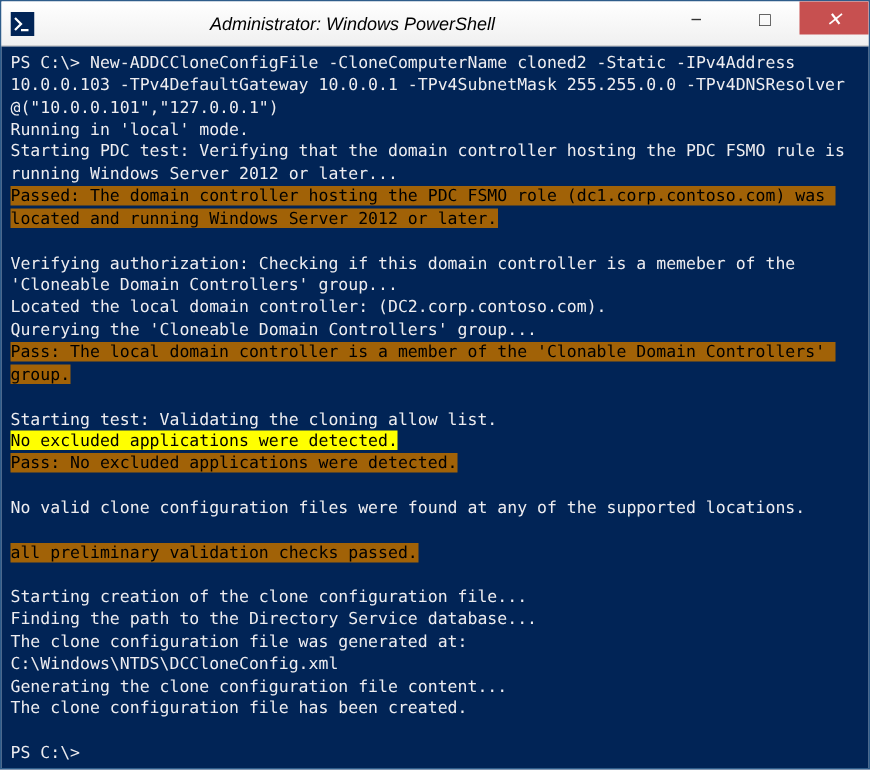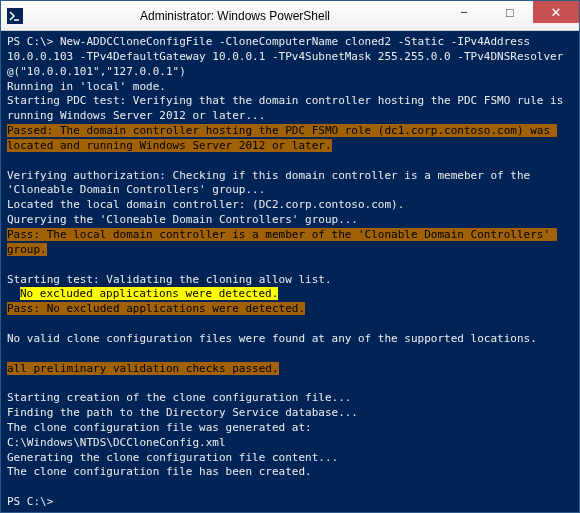--- a/index.html
+++ b/index.html
@@ -13,20 +13,21 @@
       background: #fff;
     }
     .titlebar {
       height: 30px;
       background: linear-gradient(#fff, #f0f0f0);
       display: flex;
       align-items: center;
       border-bottom: 1px solid #d0d0d0;
       font-family: "Segoe UI", sans-serif;
       font-size: 12px;
+      font-style: italic;
     }
     .titlebar-icon {
       width: 16px;
       height: 16px;
       margin: 0 6px;
       display: flex;
       align-items: center;
       justify-content: center;
     }
     .titlebar-title {
@@ -68,21 +69,20 @@
     .line { display: block; }
     .pass-green {
       background: #a16207;
       color: #000;
       display: inline;
     }
     .warn-yellow {
       background: #ffff00;
       color: #000;
       display: inline;
-      margin-left: 13px;
     }
     .blank { height: 1.35em; }
   </style>
 </head>
 <body>
 
 <div class="window">
   <div class="titlebar">
     <div class="titlebar-icon">
       <svg width="16" height="16" viewBox="0 0 16 16">

